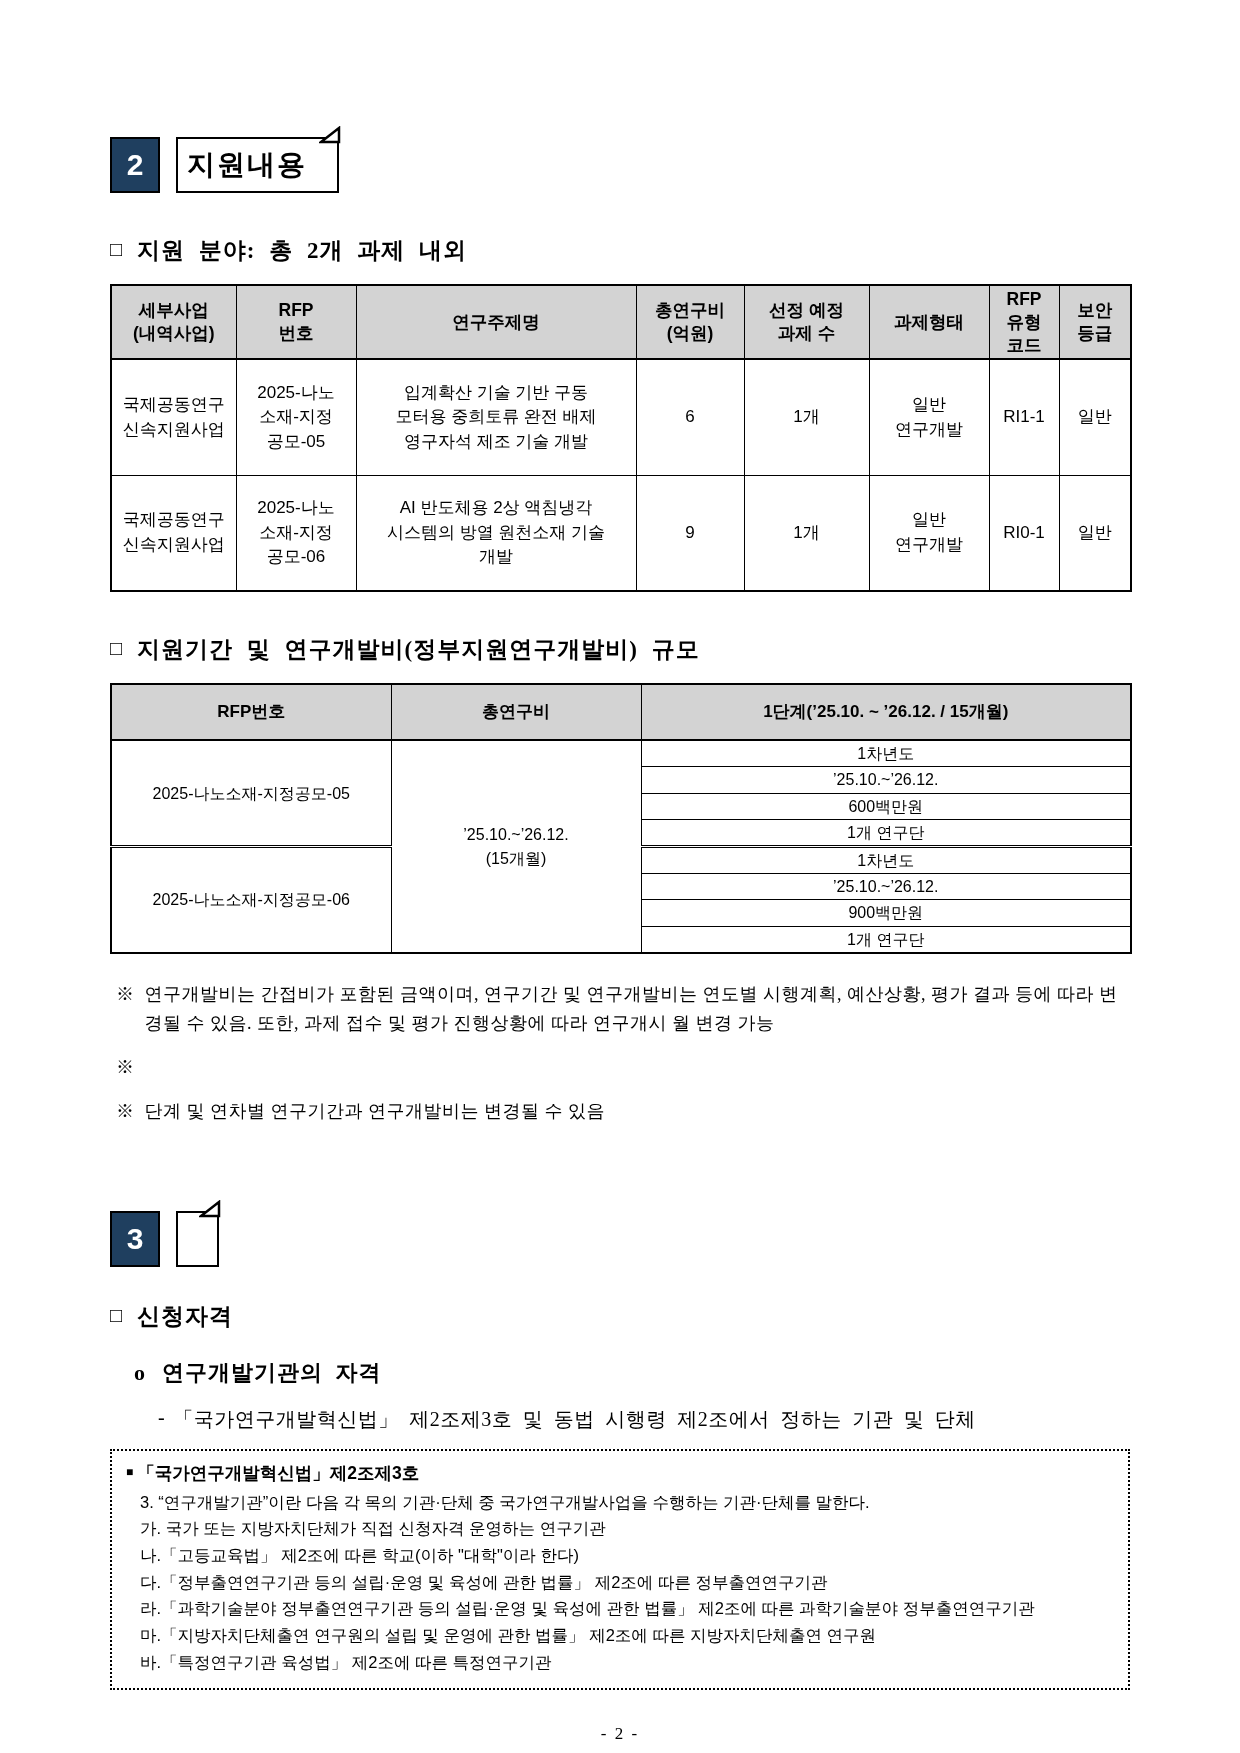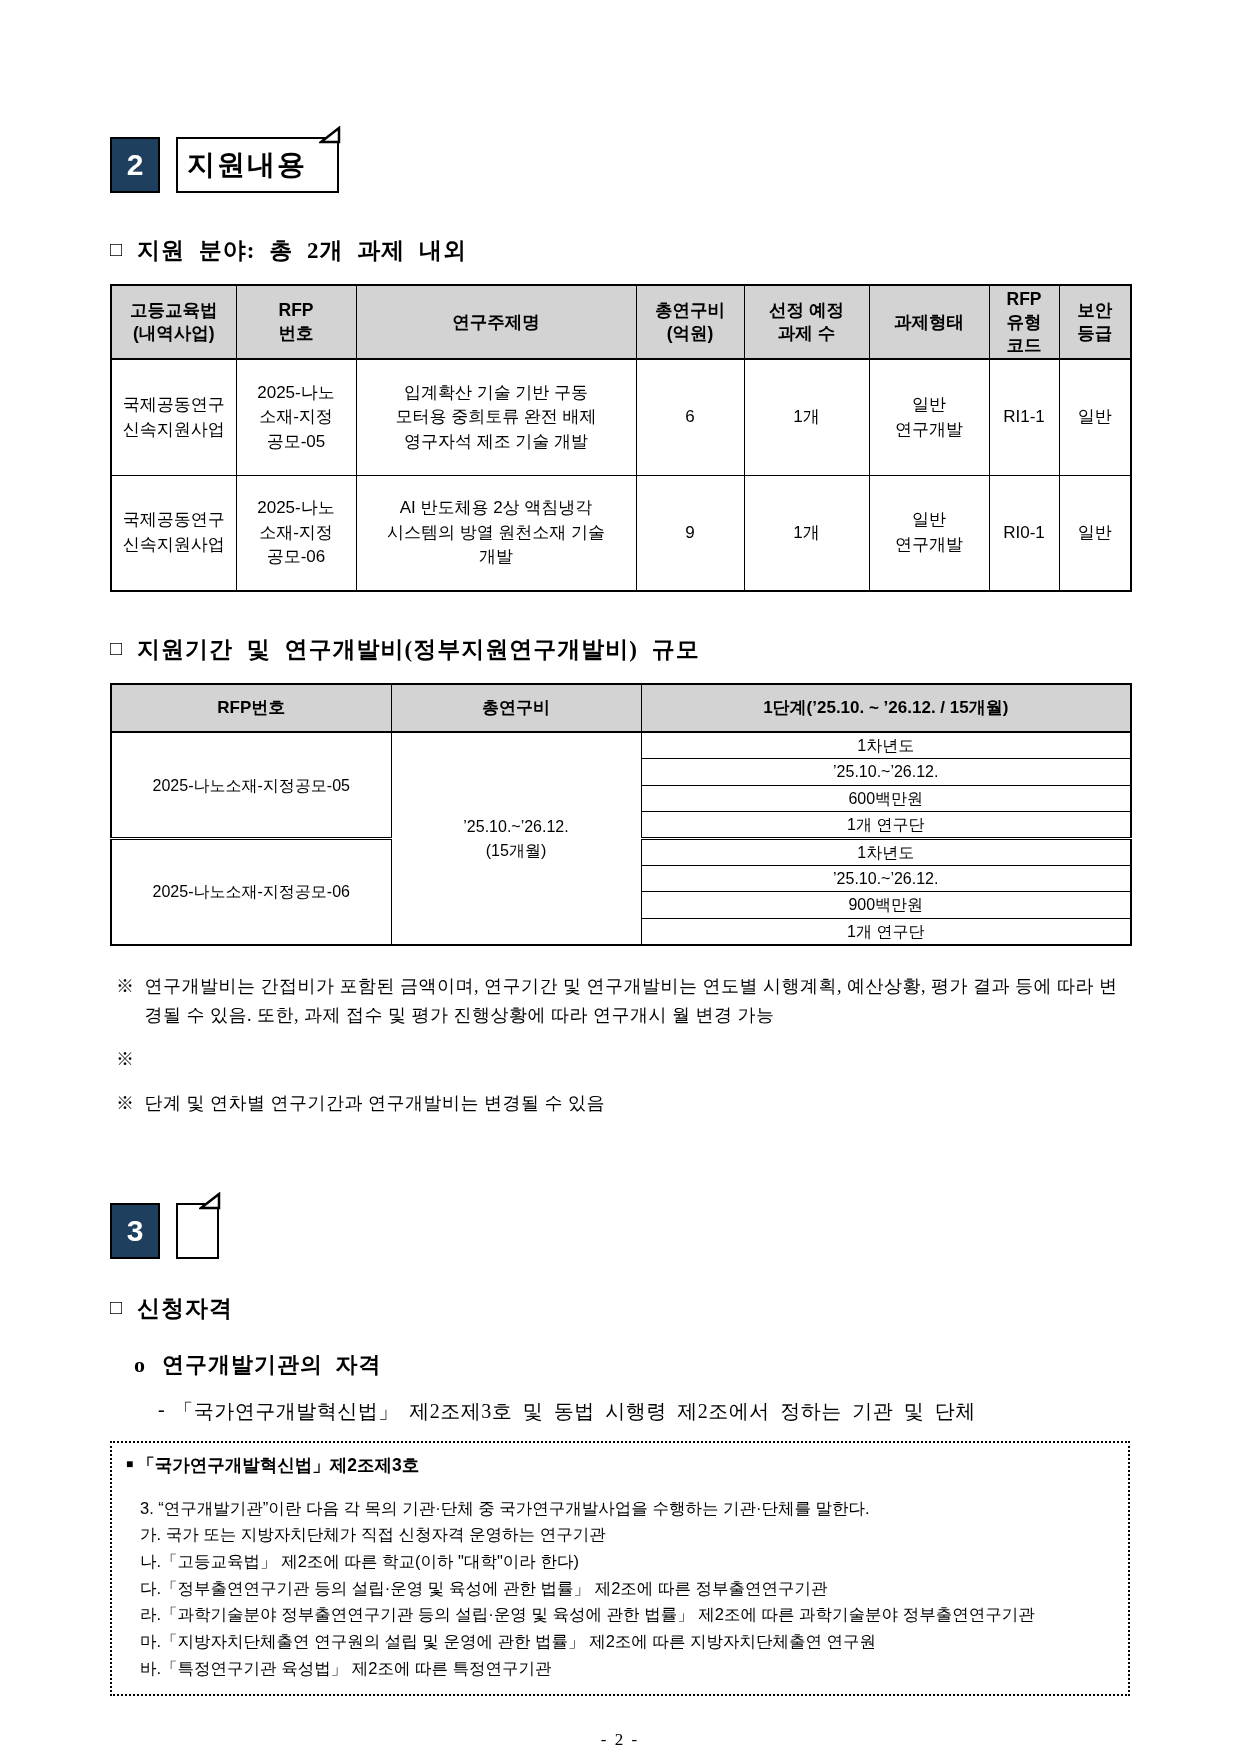--- a/index.html
+++ b/index.html
@@ -38,21 +38,21 @@
   table { border-collapse:collapse; table-layout:fixed; width:1020px; border:2px solid #000; }
   th, td {
     border:1px solid #000; text-align:center; vertical-align:middle;
     white-space:pre-line; padding:2px 4px; line-height:1.45;
   }
   thead th { background:#D3D3D3; font-weight:bold; border-bottom:2px solid #000; }
 
   .t1 thead th { height:66px; font-size:17.5px; line-height:1.3; }
   .t1 tbody td { height:116px; font-size:17px; }
 
-  .t2 thead th { height:48px; font-size:17px; }
+  .t2 thead th { height:56px; font-size:17px; }
   .t2 tbody td { height:26px; font-size:16px; padding:1px 16px; }
   .t2 .grp2-start td { border-top:3px double #000; }
 
   
   .notes { margin:26px 0 0 6px; width:1010px; }
   .note { display:flex; gap:10px; font-family:"Liberation Serif", serif;
           font-size:18px; line-height:1.65; margin-bottom:14px; letter-spacing:0.5px; }
   .note .marker { flex:0 0 auto; }
 
   
@@ -67,21 +67,21 @@
     display:flex; gap:8px;
   }
 
   
   .law-box {
     width:1020px; border:2px dotted #000; margin-top:16px;
     padding:10px 14px 12px 14px;
   }
   .law-title { font-size:17.5px; font-weight:bold; display:flex; gap:4px; align-items:center; }
   .law-title .mk { font-size:12px; position:relative; top:-1px; }
-  .law-items { margin-top:18px; }
+  .law-items { margin-top:4px; }
   .law-item {
     font-size:16.5px; line-height:1.62;
     padding-left:2.1em; text-indent:-2.1em; margin-left:14px;
   }
 
   .footer {
     font-family:"Liberation Serif", serif; font-size:17px;
     text-align:center; margin-top:34px; letter-spacing:2px;
   }
 
@@ -116,21 +116,21 @@
         <col style="width:120px">
         <col style="width:280px">
         <col style="width:108px">
       <col style="width:125px">
         <col style="width:120px">
         <col style="width:70px">
         <col style="width:72px">
     </colgroup>
     <thead>
       <tr>
-        <th>고등교육법
+        <th>세부사업
 (내역사업)</th>
         <th>RFP
 번호</th>
         <th>연구주제명</th>
         <th>총연구비
 (억원)</th>
         <th>선정 예정
 과제 수</th>
         <th>과제형태</th>
         <th>RFP

